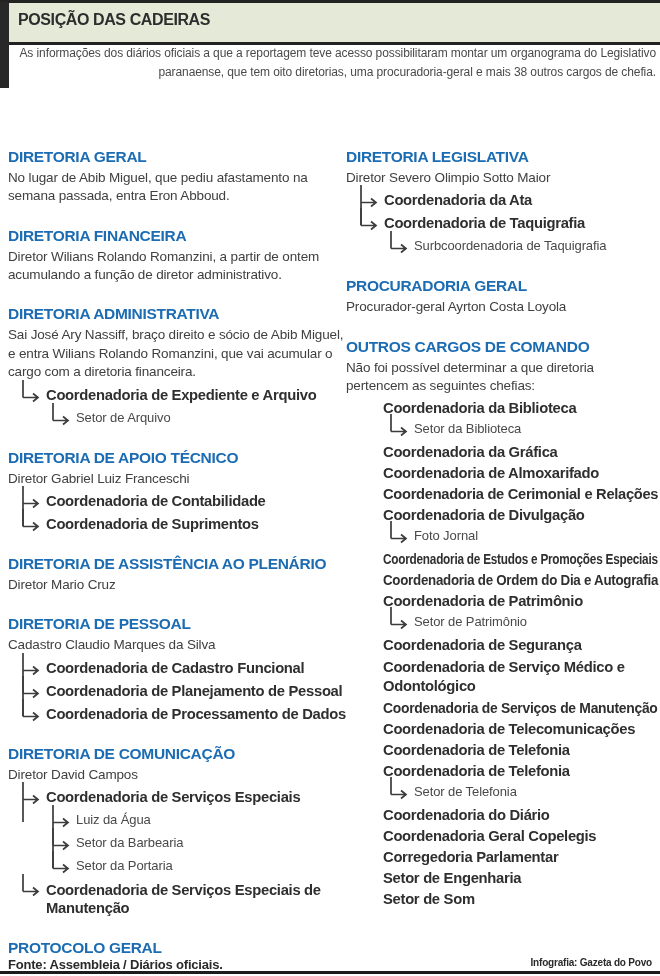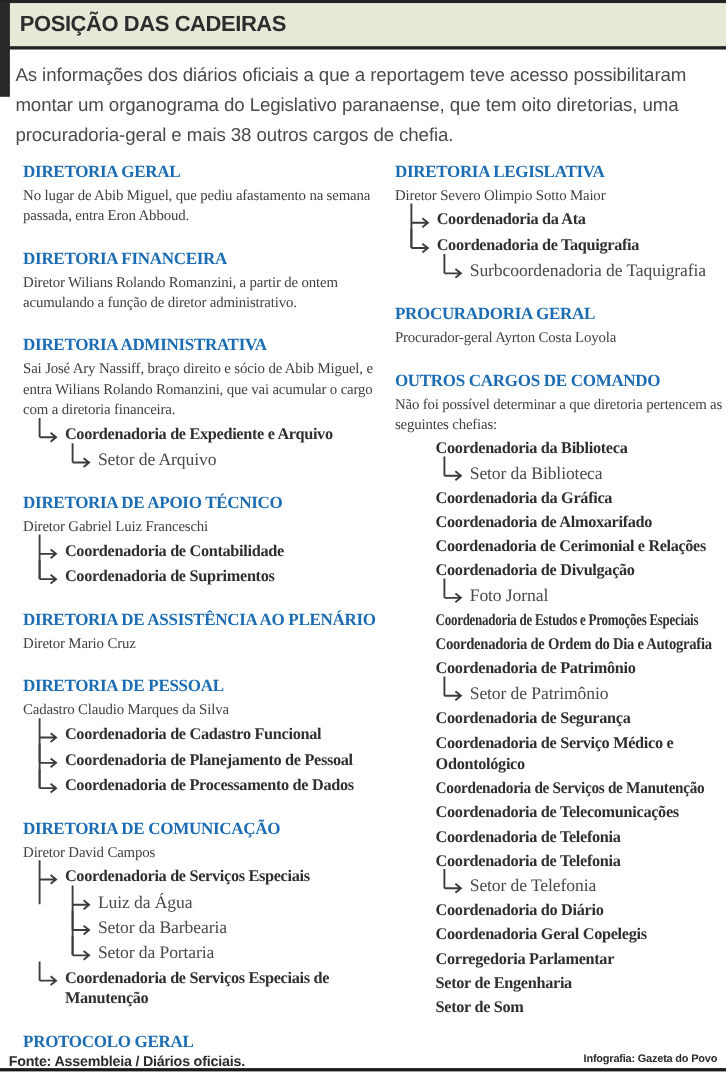--- a/index.html
+++ b/index.html
@@ -5,45 +5,45 @@
   html,body{margin:0;padding:0;}
   body{width:660px;height:976px;overflow:hidden;background:#ffffff;
        font-family:"Liberation Sans","DejaVu Sans",sans-serif;}
   .page{position:relative;width:660px;height:976px;background:#ffffff;}
 
   
   .topline{position:absolute;top:0;left:0;right:0;height:3px;background:#222222;}
   .titlebar{position:absolute;top:3px;left:0;right:0;height:39px;background:#e4ead7;
             border-bottom:3px solid #222222;}
   .blacktab{position:absolute;top:2px;left:0;width:9px;height:86px;background:#282828;}
-  .title{position:absolute;top:11px;left:18px;font-size:20px;font-weight:bold;
+  .title{position:absolute;top:11px;left:18px;font-size:16px;font-weight:bold;
          color:#2d2d2d;letter-spacing:-0.4px;}
-  .intro{position:absolute;top:56px;left:14px;width:642px;font-size:17px;
-         line-height:1.58;color:#4a4a4a;letter-spacing:-0.1px;}
+  .intro{position:absolute;top:44px;left:14px;width:642px;font-size:12px;
+         line-height:1.58;color:#4a4a4a;letter-spacing:-0.1px;text-align:right;}
 
   
   .cols{position:absolute;top:148px;left:8px;right:2px;bottom:30px;display:flex;}
   .col-left{width:338px;flex:none;}
   .col-right{flex:1;min-width:0;}
 
-  .sec{margin:0 0 21px 13px;font-family:Liberation Serif, serif;}
+  .sec{margin:0 0 21px 0;}
   .sec-h{font-size:15.5px;font-weight:bold;color:#1b6cb2;letter-spacing:-0.3px;
          margin:0 0 3px 0;}
   .sec-b{font-size:13.5px;color:#404040;line-height:1.36;letter-spacing:-0.15px;
          margin:0 0 2px 0;}
 
   .titem{display:flex;align-items:flex-start;margin-top:5px;}
   .titem.lvl1{margin-left:12px;}
   .titem.lvl2{margin-left:42px;}
   .titem.plain.lvl1{margin-left:37px;justify-content:center;}
   .conn{flex:none;width:26px;height:18px;position:relative;}
   .connsvg{overflow:visible;display:block;}
   .tlabel{flex:1;min-width:0;display:block;transform-origin:left center;}
   .titem.bold .tlabel{font-size:14.8px;font-weight:bold;color:#2f2f2f;letter-spacing:-0.3px;}
-  .titem.small .tlabel{font-size:16px;color:#494949;letter-spacing:-0.1px;}
+  .titem.small .tlabel{font-size:13px;color:#494949;letter-spacing:-0.1px;}
   .tlabel.one{white-space:nowrap;}
   .tlabel.two{white-space:pre-line;line-height:1.25;}
 
   
   .footer-rule{position:absolute;left:0;right:0;bottom:2px;height:3px;background:#1c1c1c;}
   .footer-left{position:absolute;left:8px;bottom:4px;font-size:13px;font-weight:bold;
                color:#2a2a2a;letter-spacing:-0.2px;margin-top:44px;}
   .footer-right{position:absolute;right:8px;bottom:8px;font-size:10px;font-weight:bold;
                 color:#2a2a2a;letter-spacing:-0.2px;text-align:center;}
 </style>

